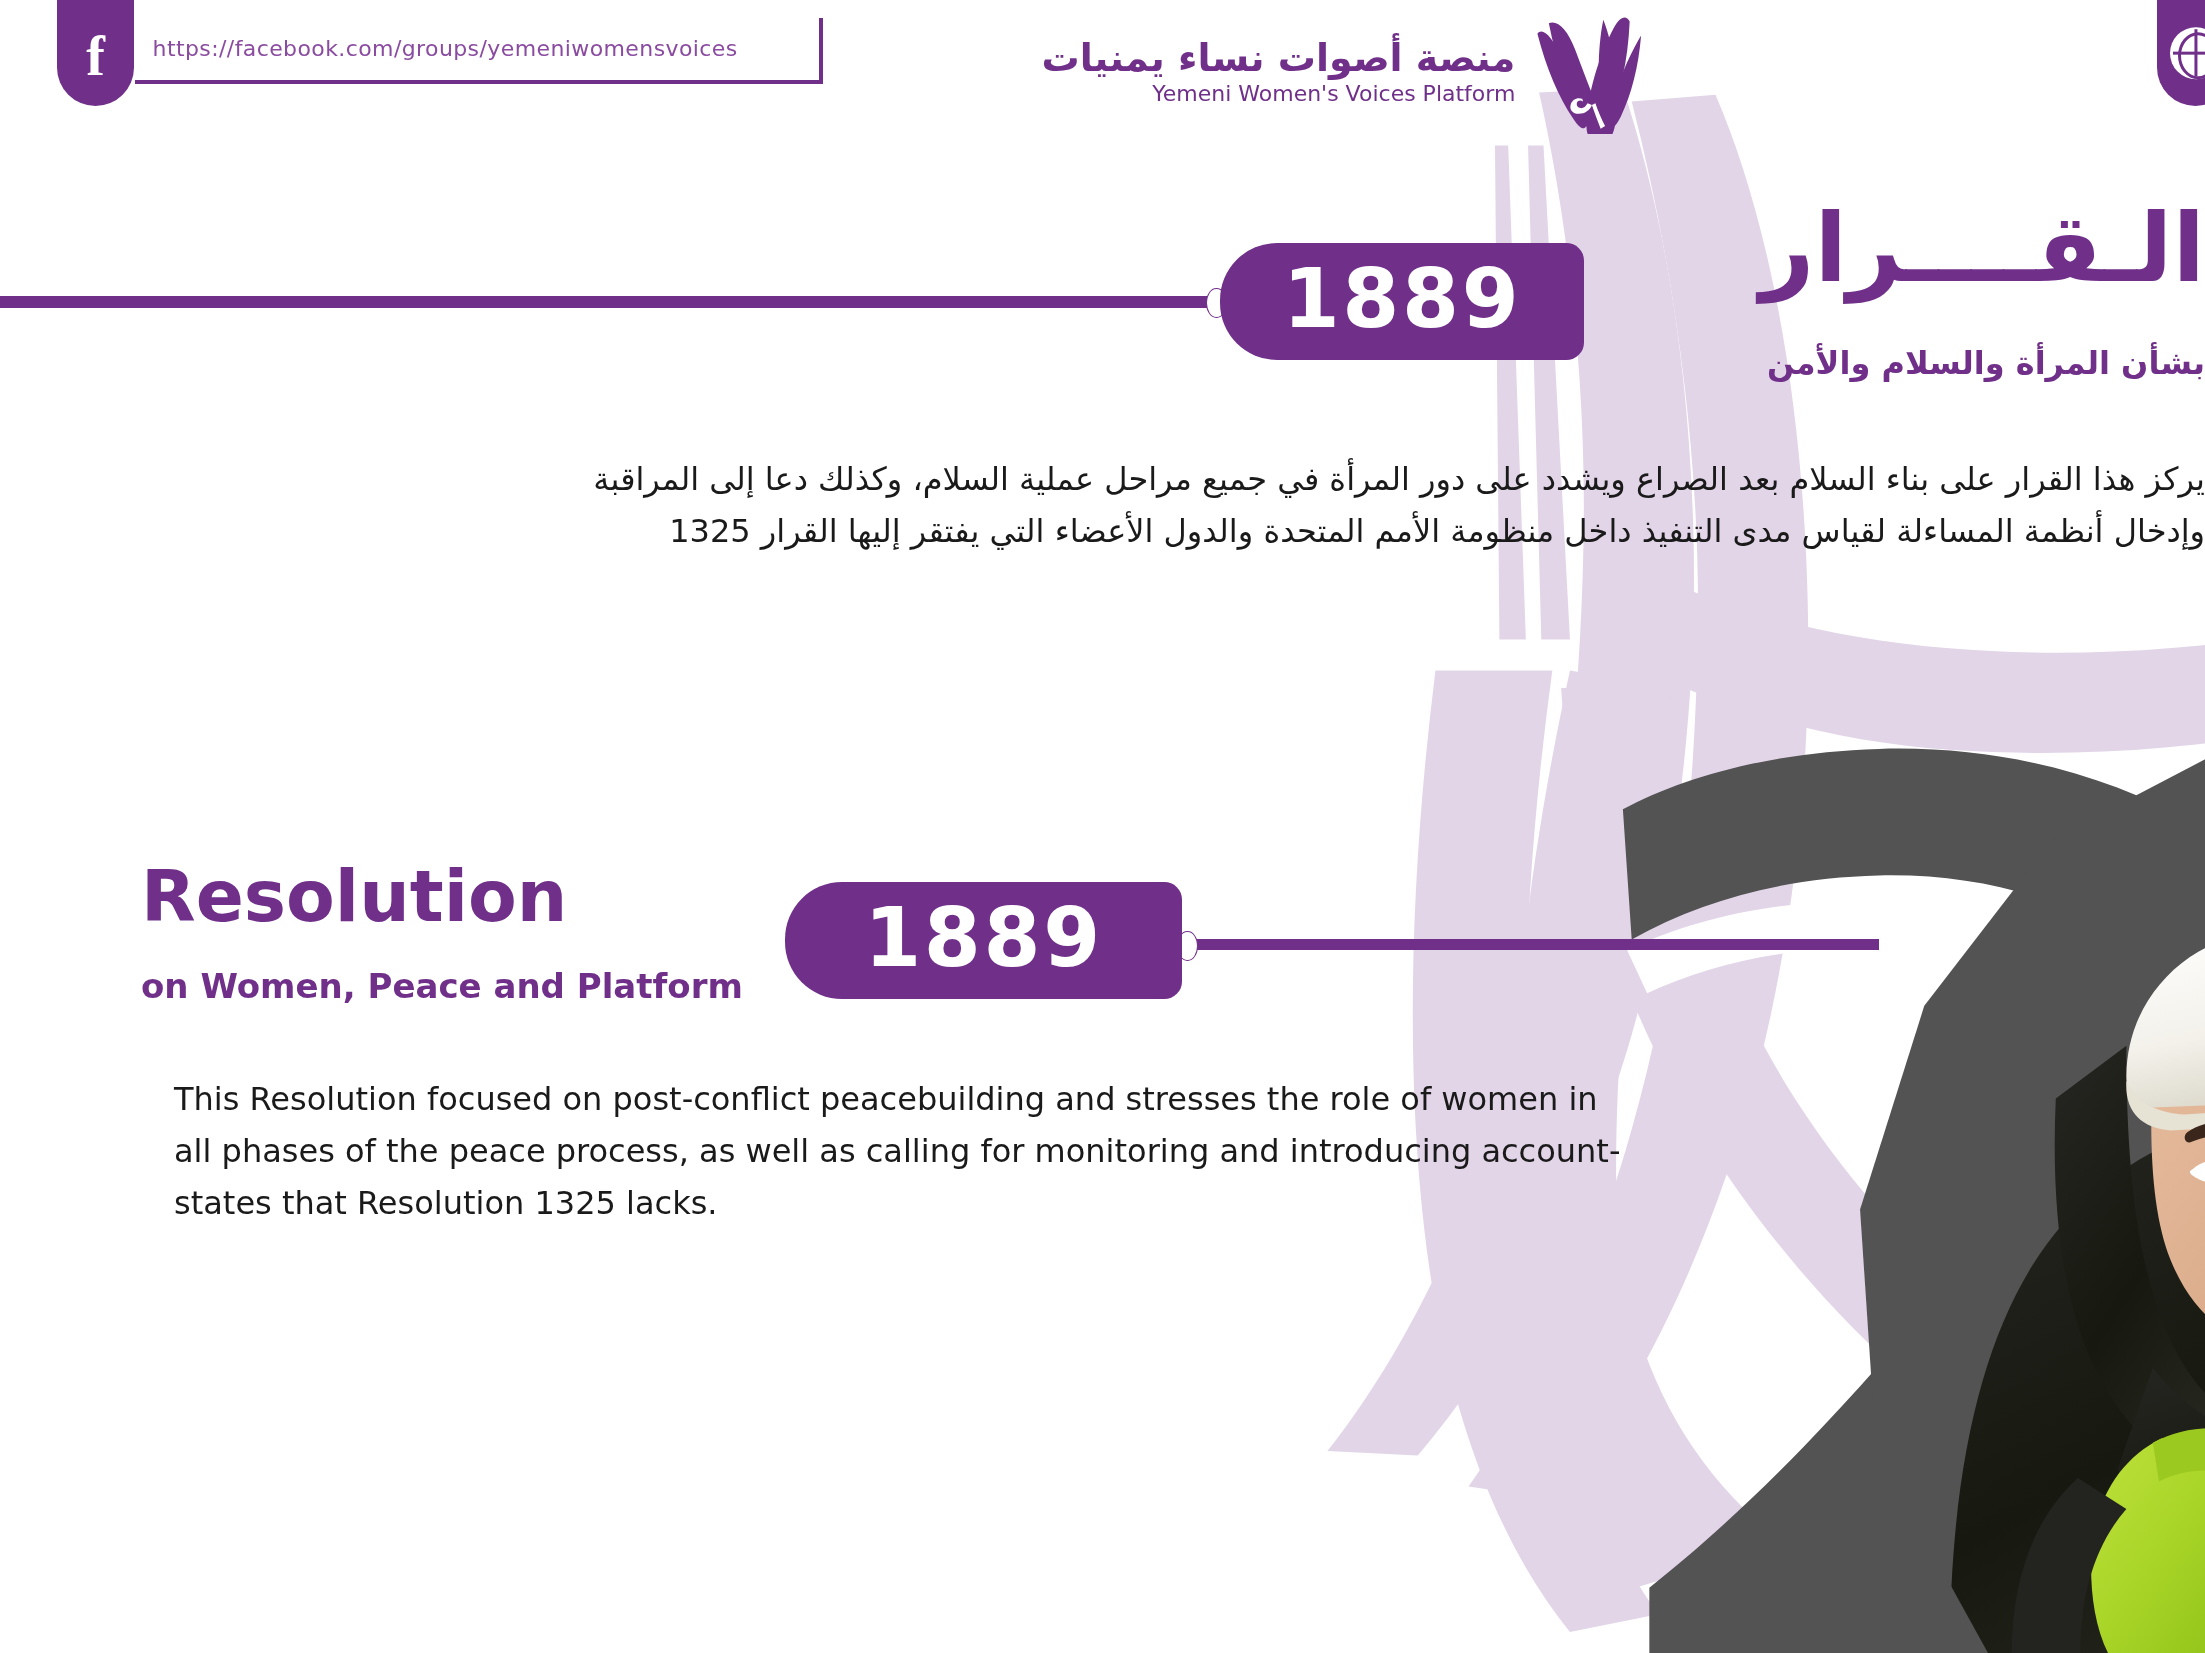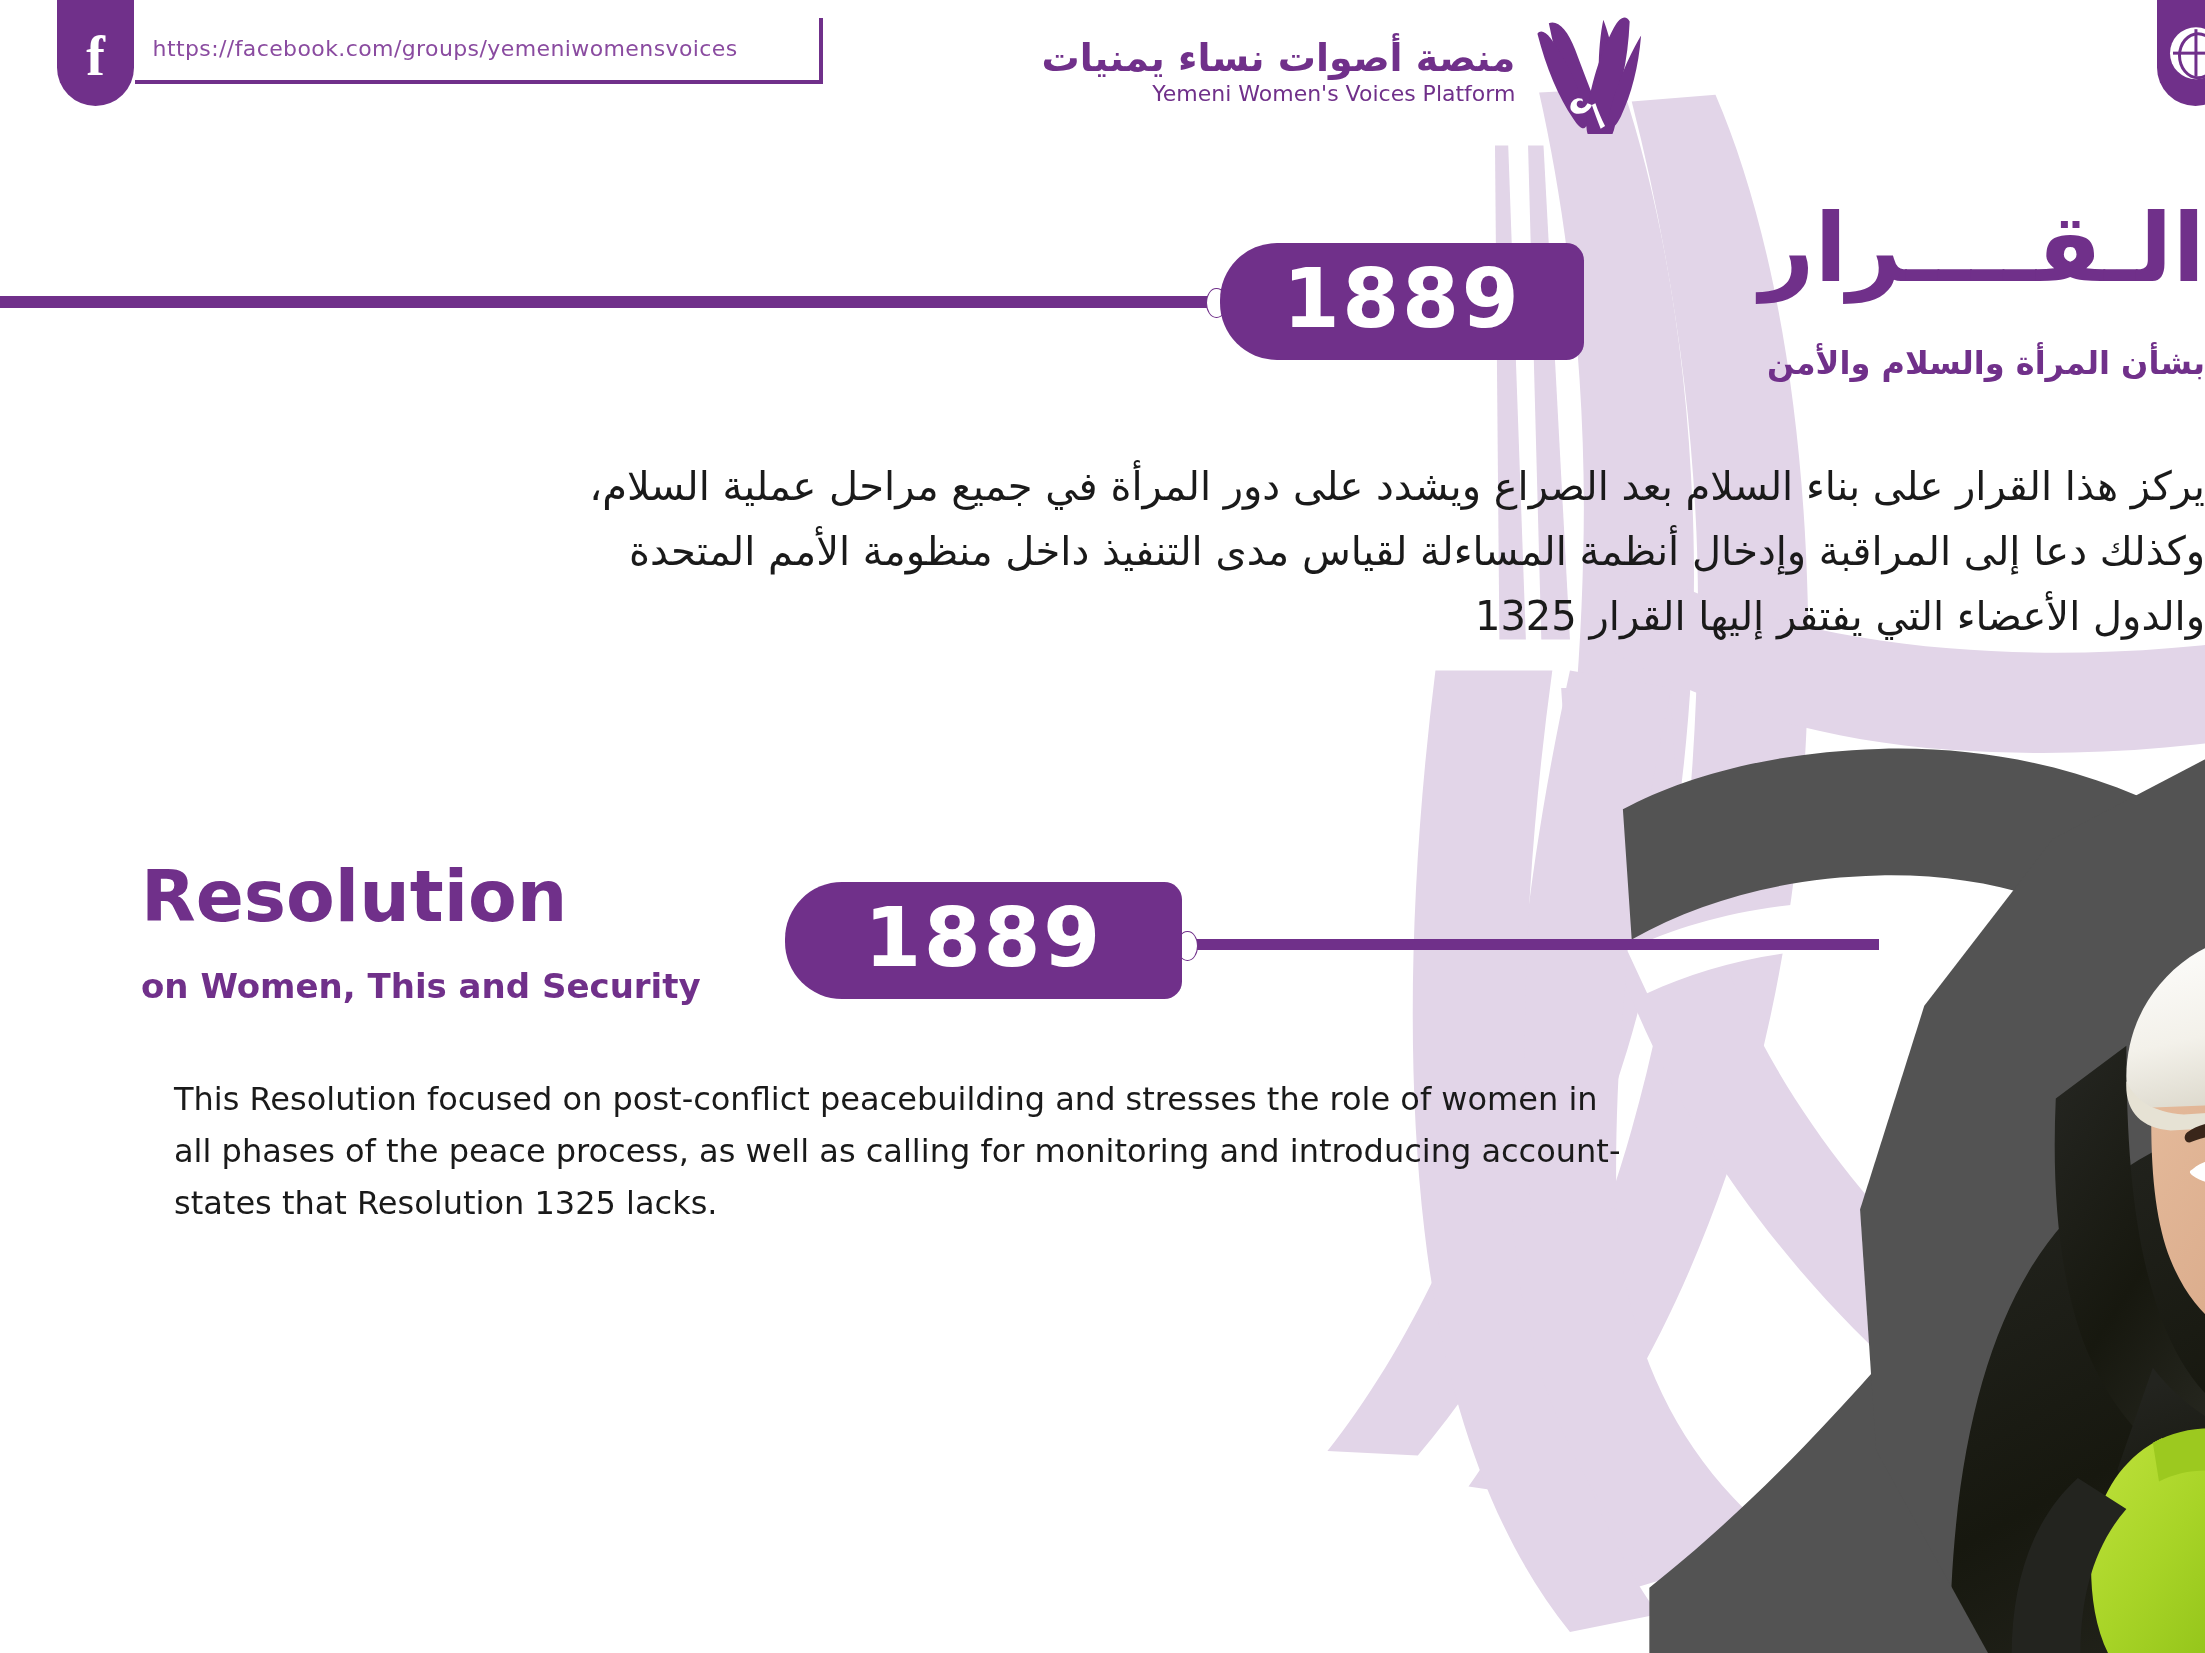--- a/index.html
+++ b/index.html
@@ -114,21 +114,21 @@
   }
   .ar-subtitle{
     position:absolute;right:441px;top:344px;width:882px;
     text-align:right;direction:rtl;
     color:#70308A;font-size:32px;font-weight:bold;line-height:1.2;
     white-space:nowrap;
   }
   .ar-body{
     position:absolute;right:441px;top:454px;width:1676px;
     text-align:right;direction:rtl;
-    color:#1a1a1a;font-size:40px;line-height:1.62;
+    color:#1a1a1a;font-size:32px;line-height:1.62;
     font-family:"DejaVu Sans","Liberation Sans",sans-serif;
   }
 
   
   .en-title{
     position:absolute;left:141px;top:863px;
     color:#70308A;font-size:71px;font-weight:bold;line-height:0.95;
     white-space:nowrap;
   }
   .en-subtitle{
@@ -306,21 +306,21 @@
   <div class="node node-bottom"></div>
 
   <div class="ar-badge">
     <span>1889</span>
   </div>
   <div class="ar-title">الـقــــرار</div>
   <div class="ar-subtitle">بشأن المرأة والسلام والأمن</div>
   <div class="ar-body">يركز هذا القرار على بناء السلام بعد الصراع ويشدد على دور المرأة في جميع مراحل عملية السلام، وكذلك دعا إلى المراقبة وإدخال أنظمة المساءلة لقياس مدى التنفيذ داخل منظومة الأمم المتحدة والدول الأعضاء التي يفتقر إليها القرار 1325</div>
 
   <div class="en-title">Resolution</div>
-  <div class="en-subtitle">on Women, This and Security</div>
+  <div class="en-subtitle">on Women, Peace and Platform</div>
   <div class="en-badge">
     <span>1889</span>
   </div>
   <div class="en-body">
     <div>This Resolution focused on post-conflict peacebuilding and stresses the role of women in</div>
     <div>all phases of the peace process, as well as calling for monitoring and introducing account-</div>
     <div>states that Resolution 1325 lacks.</div>
   </div>
 
   <div class="photo-wrap">

